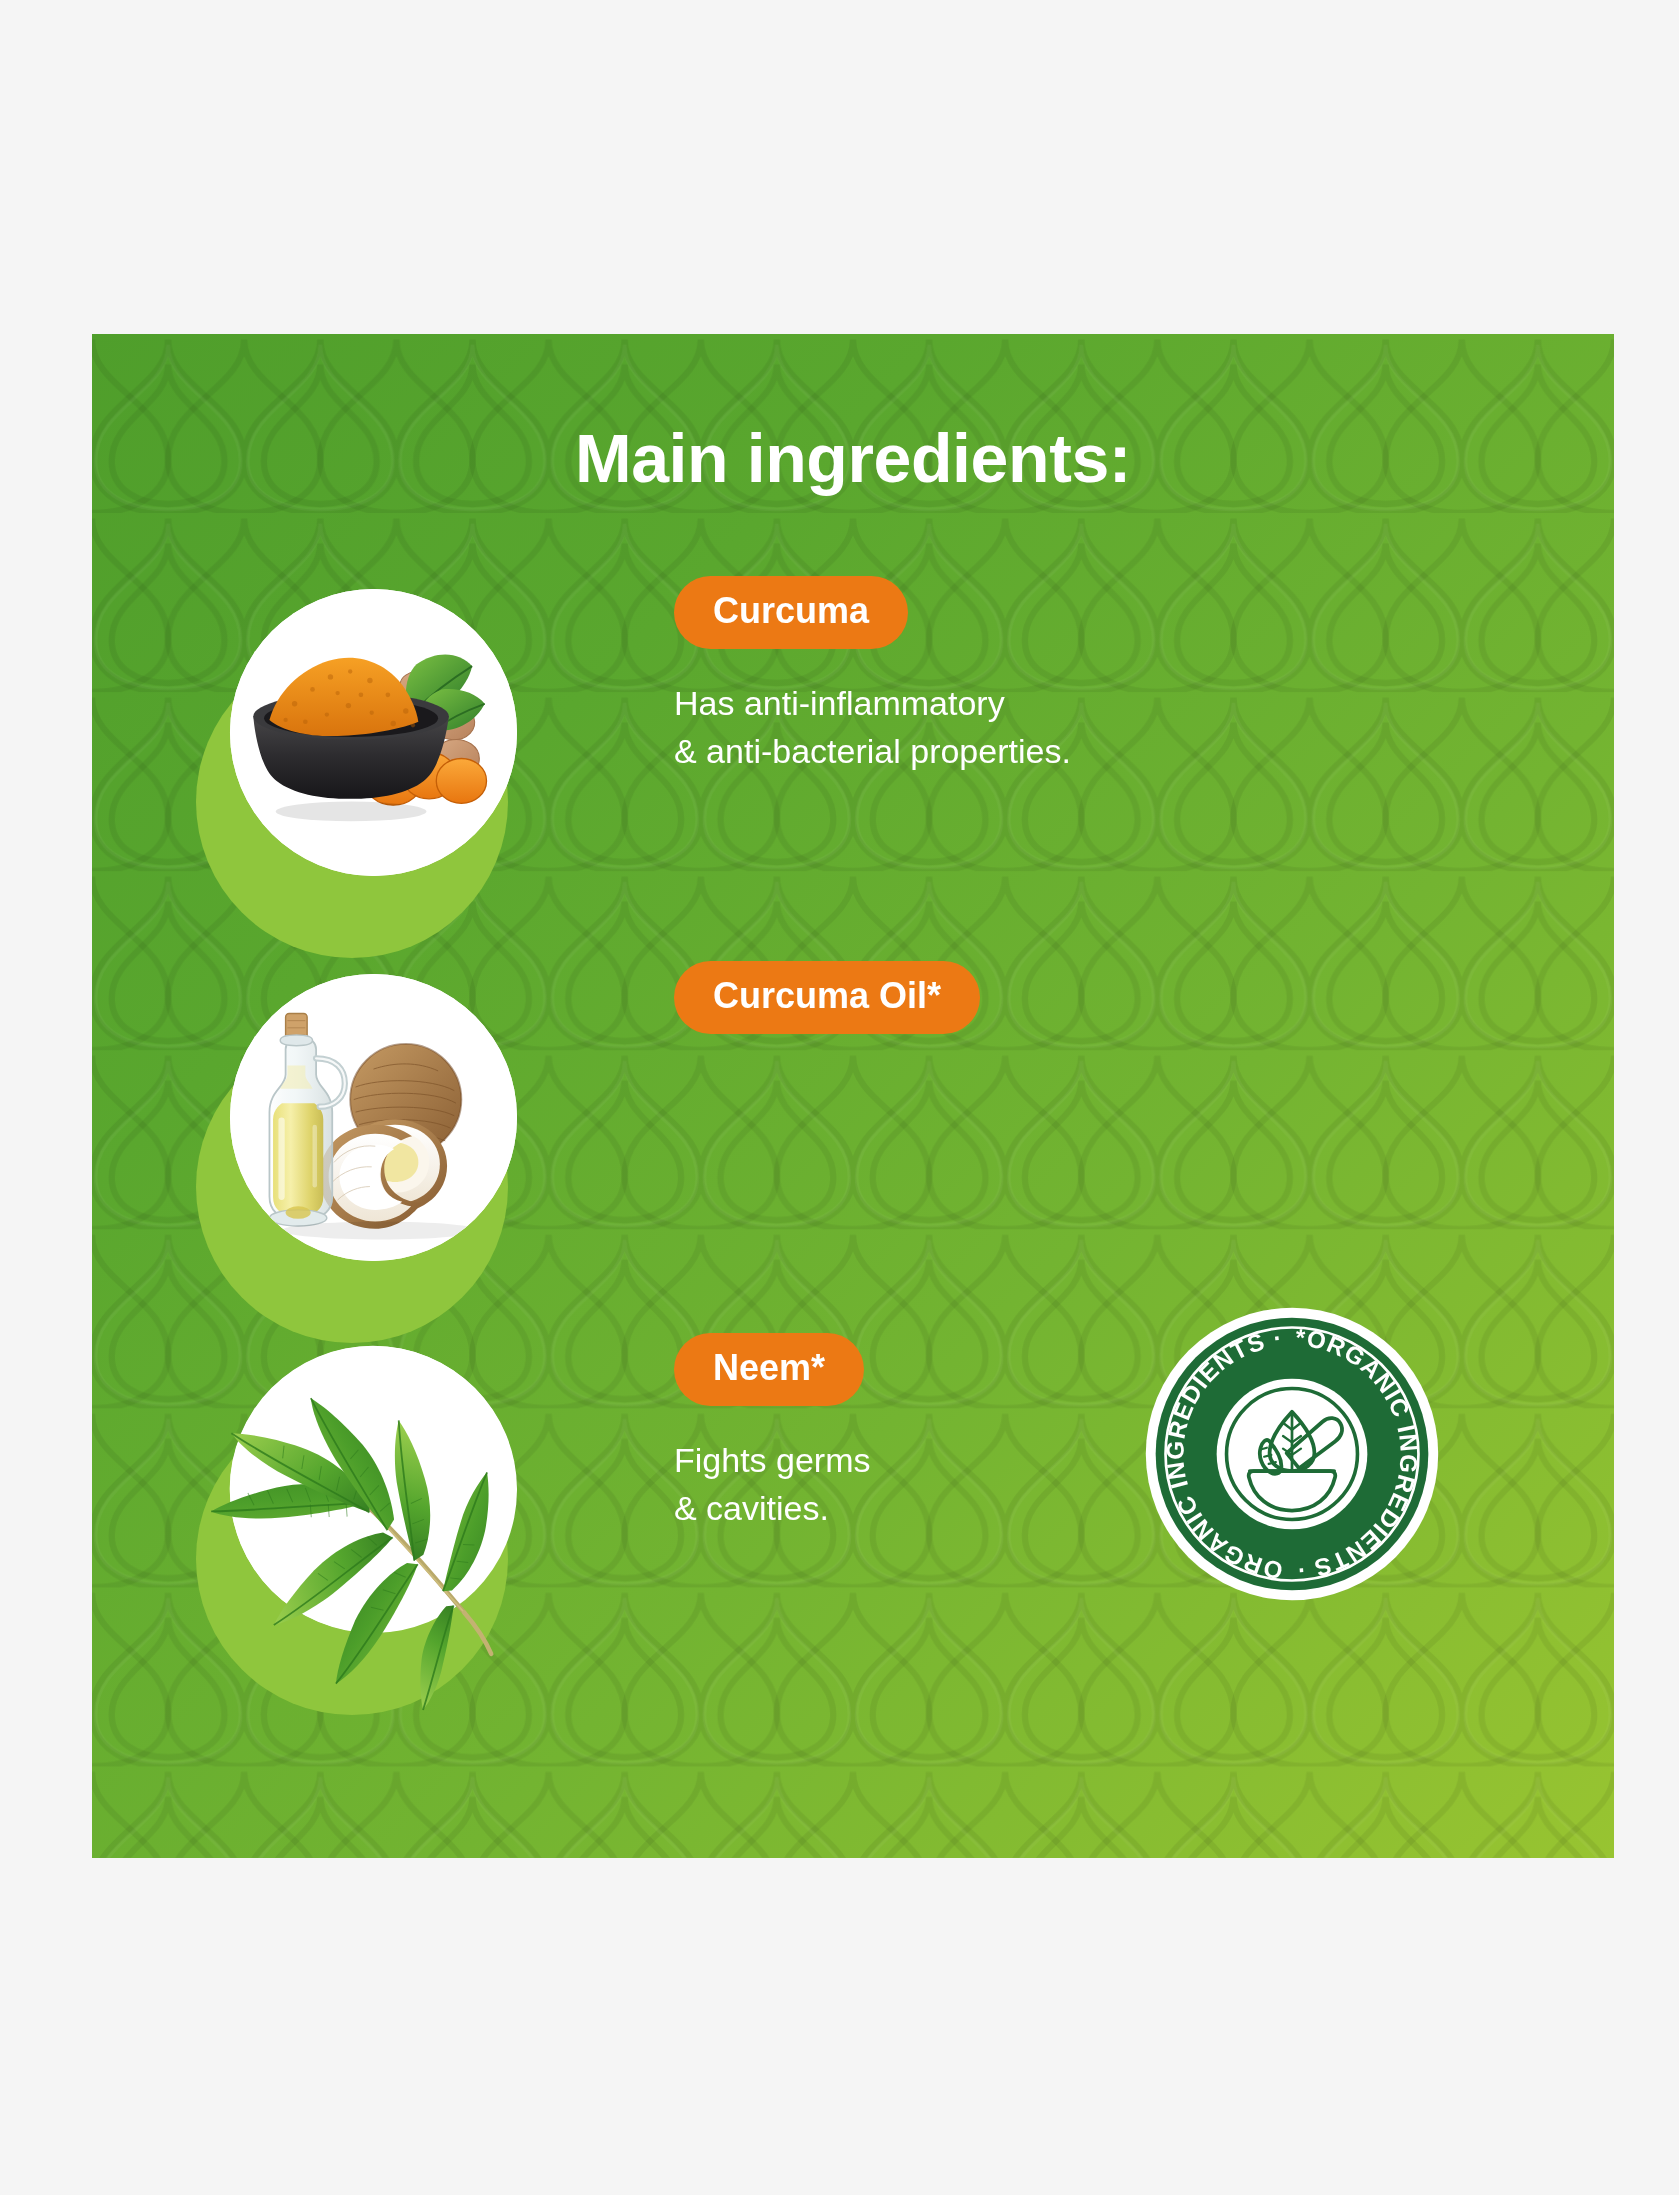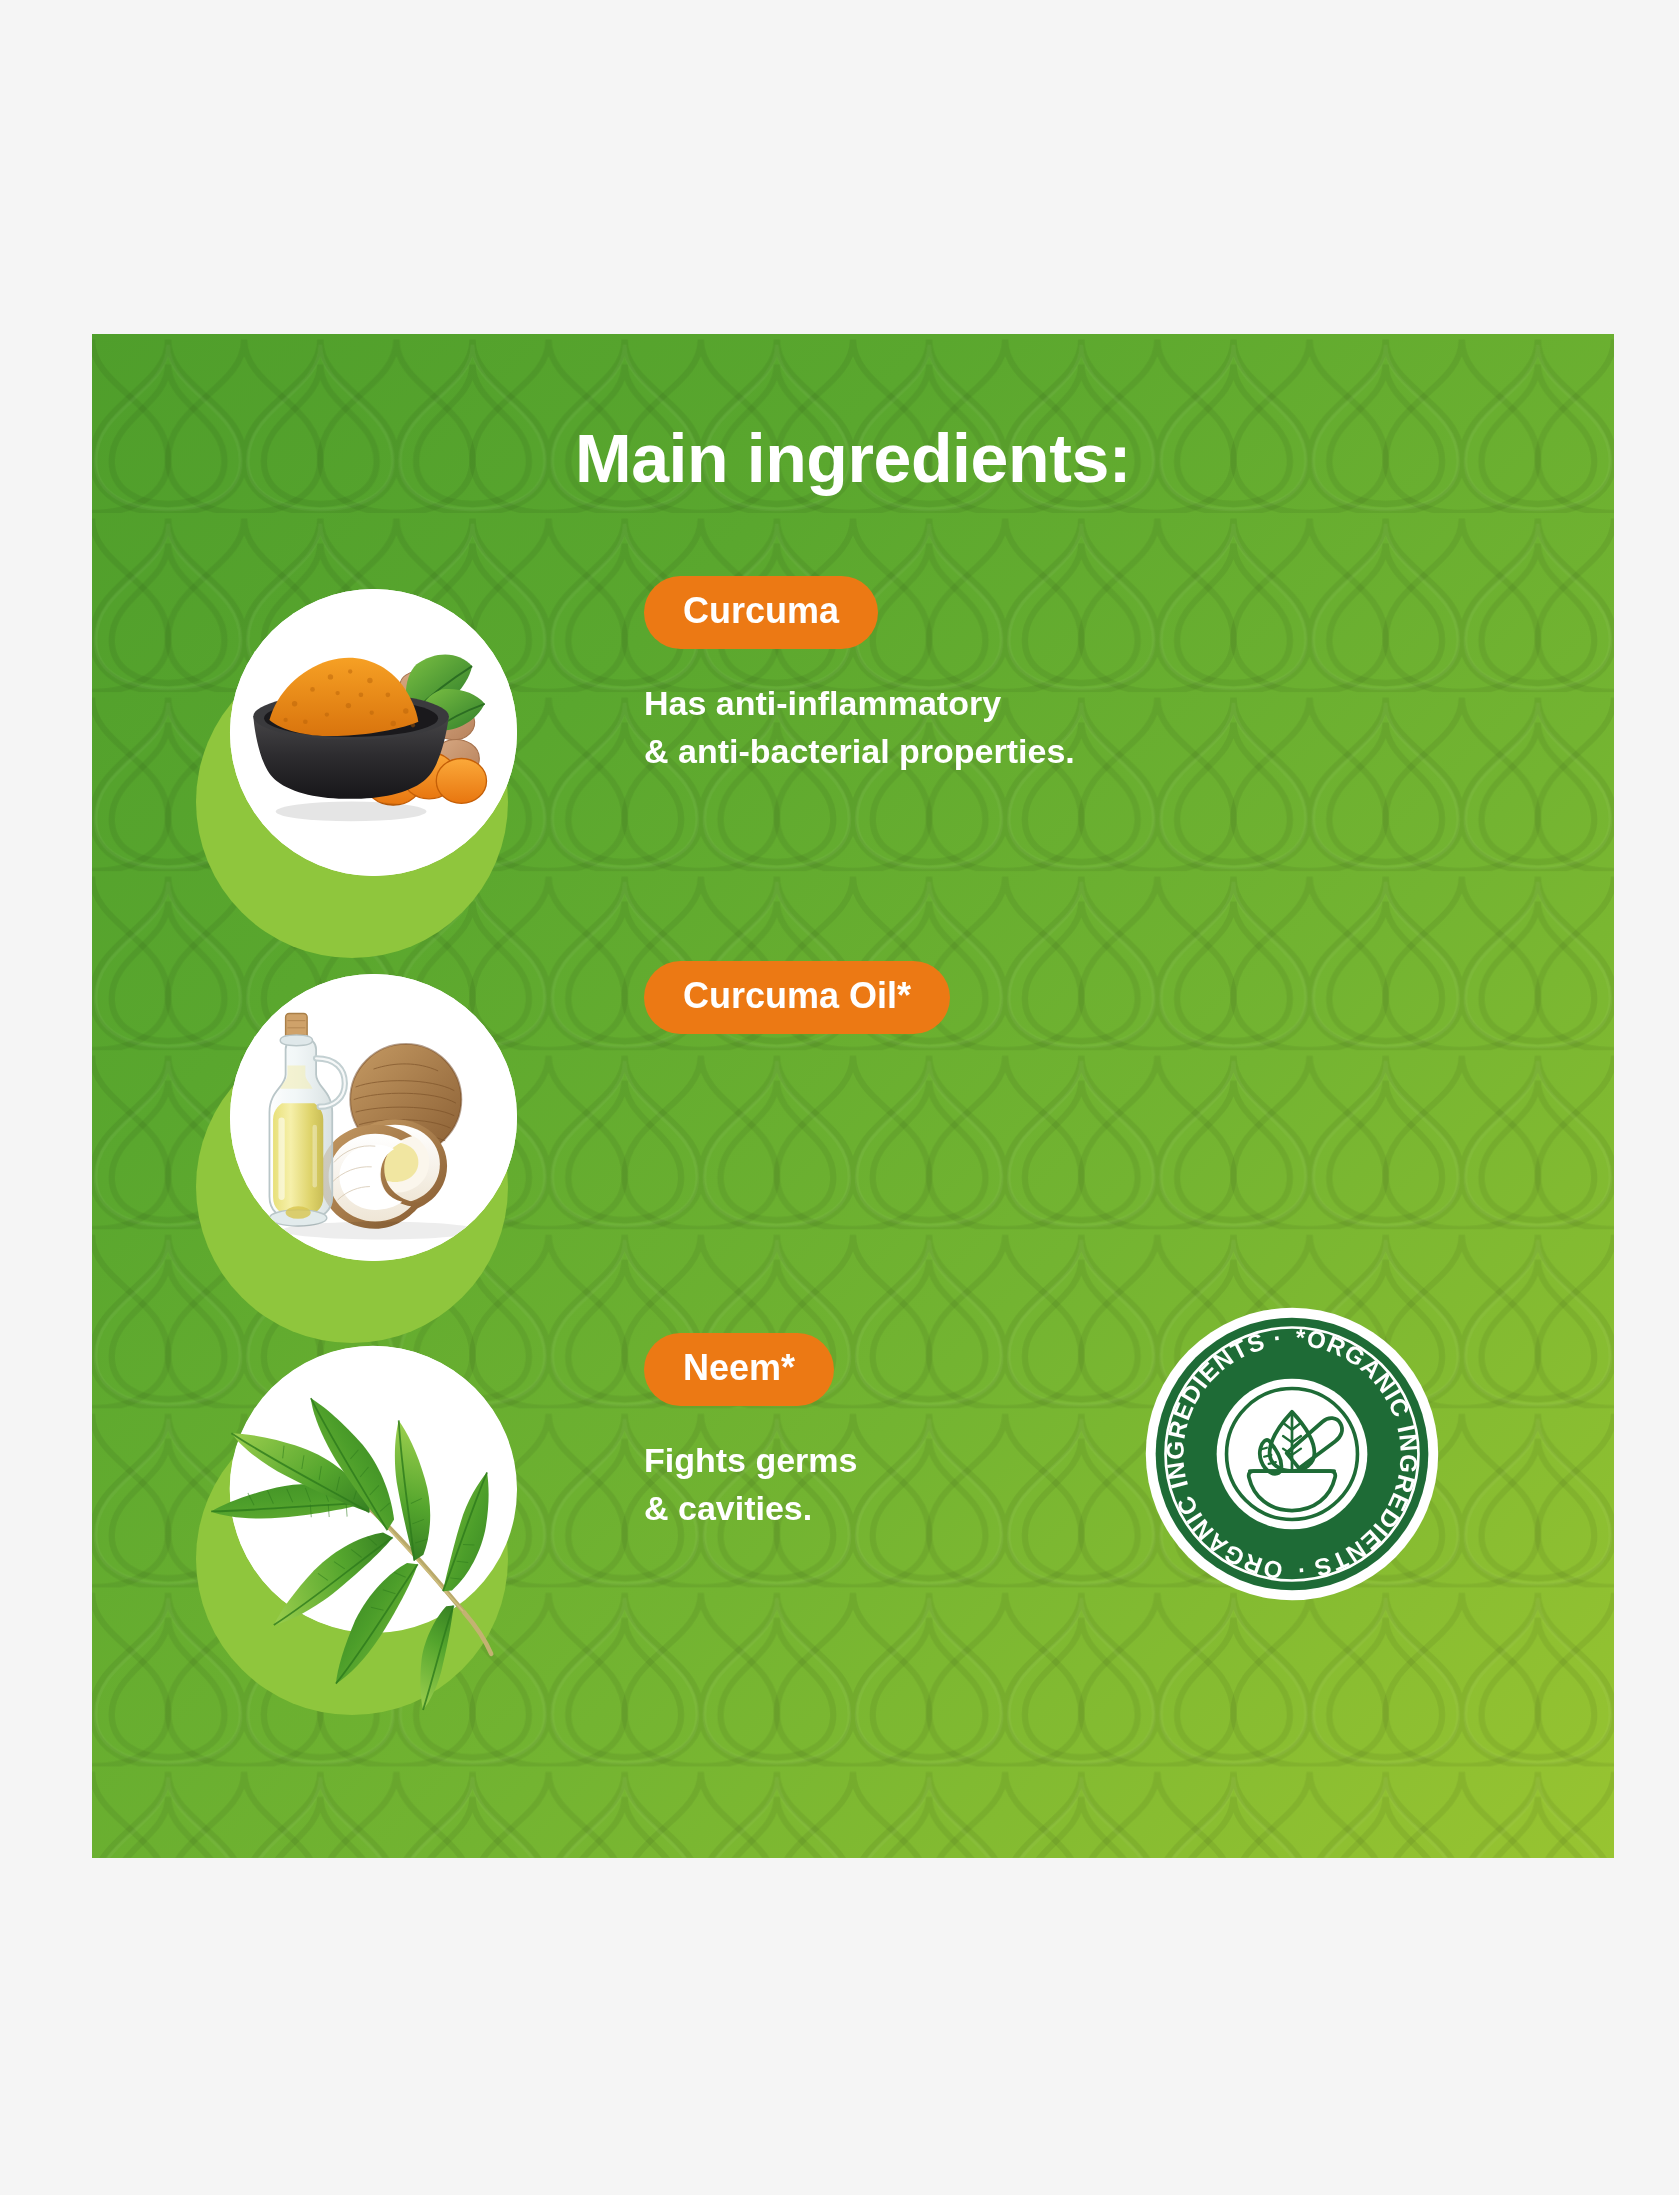--- a/index.html
+++ b/index.html
@@ -97,40 +97,40 @@
   .media-art {
     position: absolute;
     left: 0; top: 0;
     width: 287px; height: 287px;
     overflow: visible;
   }
 
   
   .copy {
     position: absolute;
-    left: 552px;
+    left: 582px;
     top: 0;
     width: 842px;
   }
   .pill {
     display: inline-block;
     background: #ec7914;
     color: #ffffff;
     font-size: 36px;
     font-weight: 700;
     border-radius: 895px;
     padding: 17px 39px 19.7px 39px;
     line-height: 1;
     white-space: nowrap;
   }
   .desc {
     margin-top: 30px;
     color: #ffffff;
     font-size: 34px;
-    font-weight: 700;
+    font-weight: 400;
     line-height: 1.42;
     white-space: pre-line;
   }
 
   
   #seal {
     position: absolute;
     left: 1052px;
     top: 972px;
     width: 296px;

